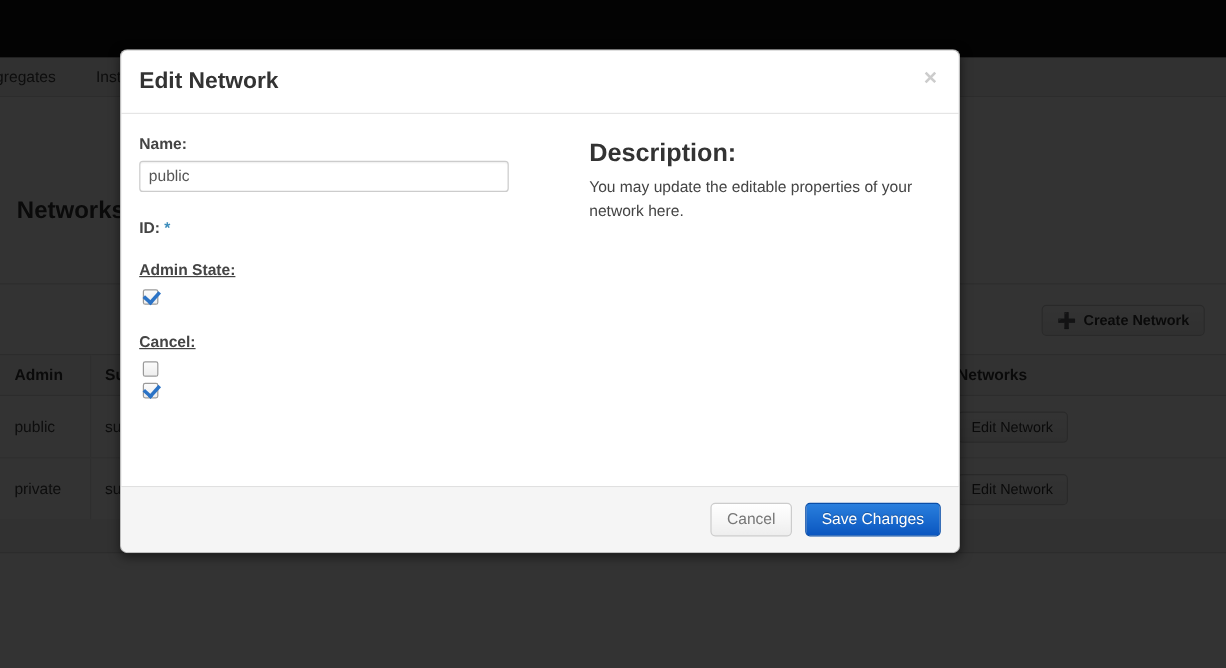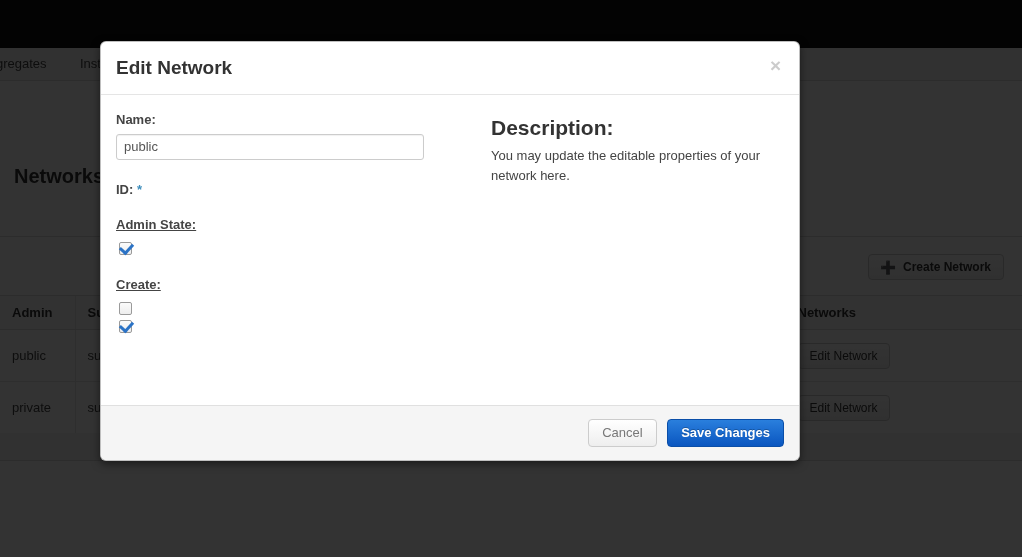--- a/index.html
+++ b/index.html
@@ -257,21 +257,21 @@
     background: linear-gradient(#ffffff, #eeeeee);
     border: 1px solid #cccccc;
     color: #777777;
     margin-right: 6px;
     margin-left: 12px;
   }
   .btn-primary {
     background: linear-gradient(#2a7fdd, #0a56c0);
     border: 1px solid #0a4ea8;
     color: #ffffff;
-    font-weight: bold;
+    font-weight: normal;
     text-shadow: 0 -1px 0 rgba(0,0,0,0.25);
   }
 </style>
 </head>
 <body>
 
 <div id="page-root">
 
   <div class="bg-topbar"></div>
   <div class="bg-navbar"></div>
@@ -354,21 +354,21 @@
       <label class="field-label spaced">
         <span>ID:</span>
         <span class="req-star">*</span>
       </label>
 
       <label class="field-label cb-label">Admin State:</label>
       <div class="cb-wrap">
         <span class="checkbox checked"></span>
       </div>
 
-      <label class="field-label cb-label">Create:</label>
+      <label class="field-label cb-label">Cancel:</label>
       <div class="cb-wrap">
         <span class="checkbox"></span>
       </div>
 
       <div class="cb-wrap">
         <span class="checkbox checked"></span>
       </div>
 
     </div>
 

